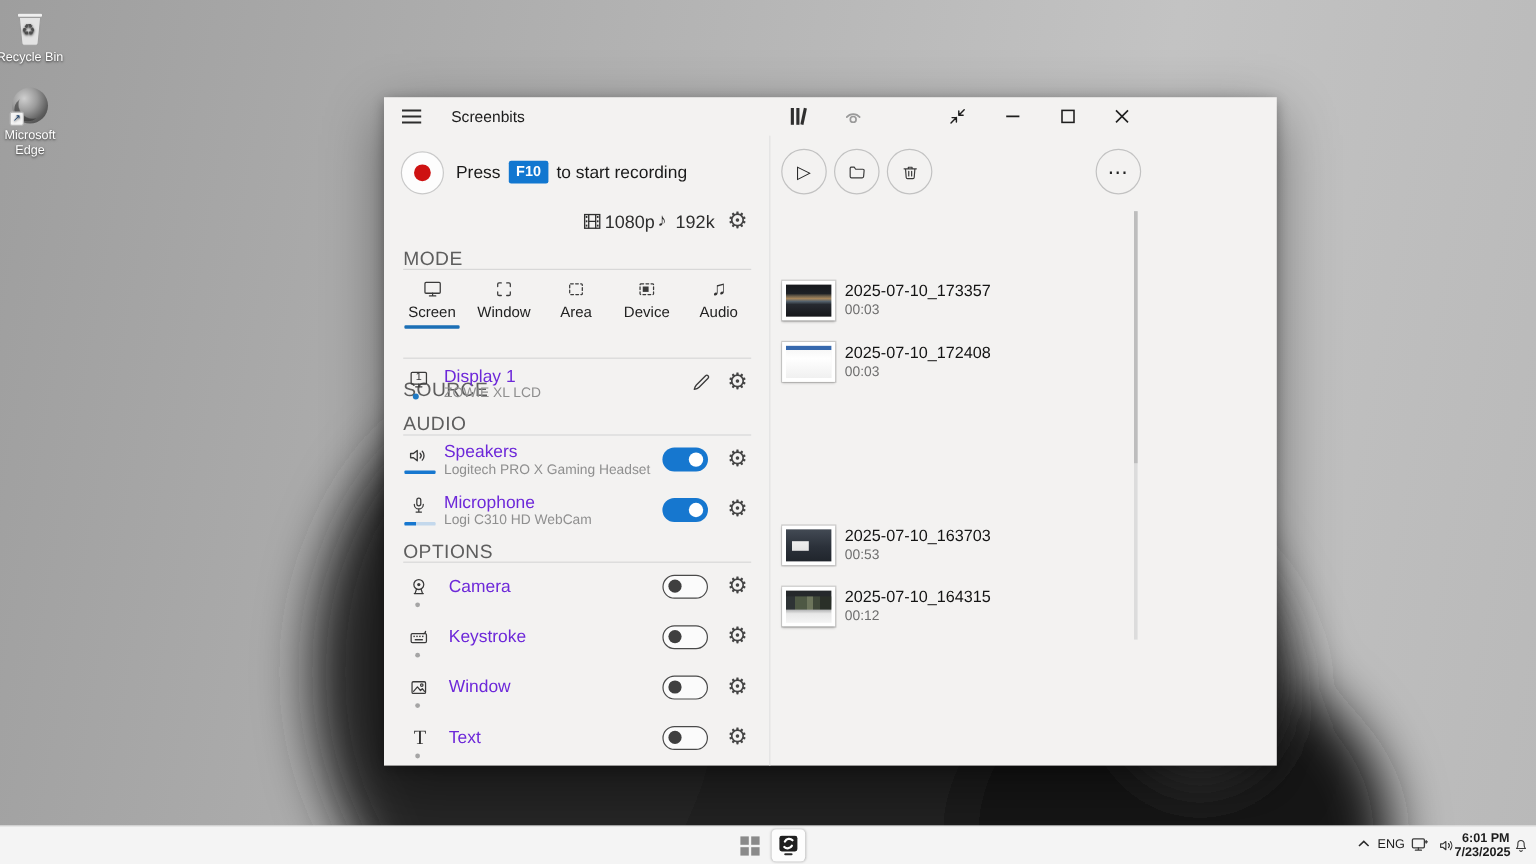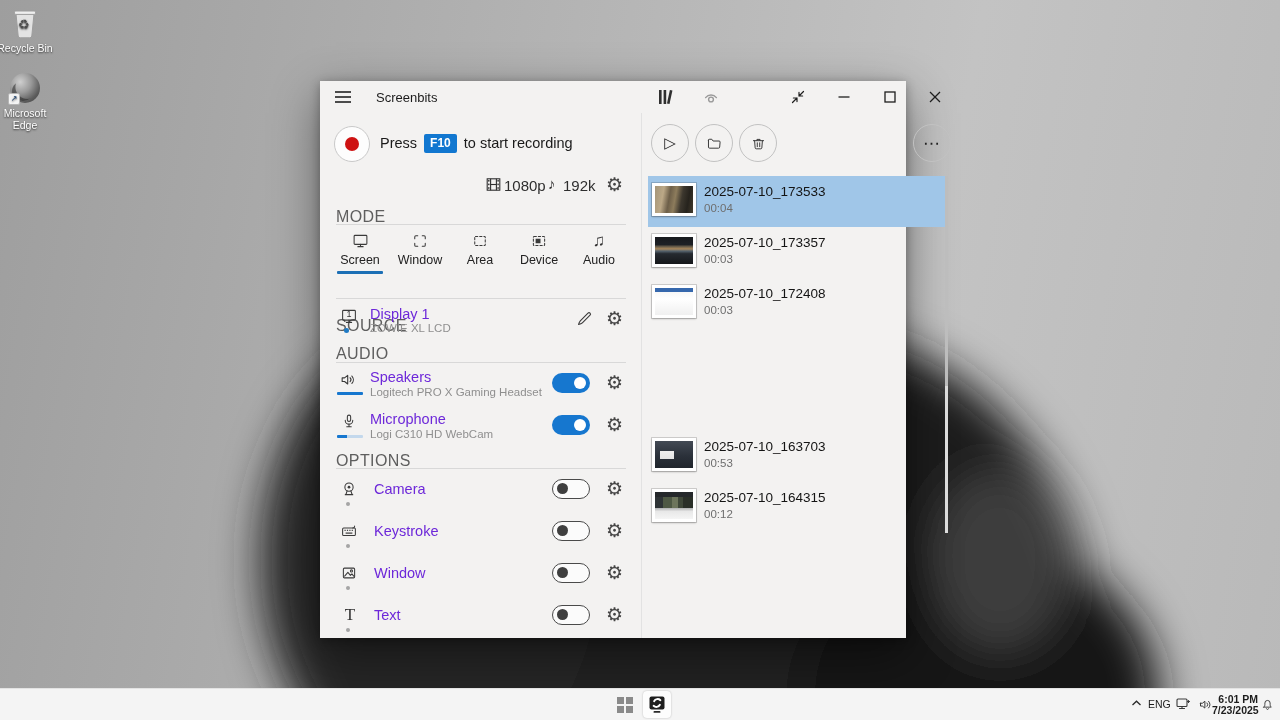--- a/index.html
+++ b/index.html
@@ -16,21 +16,21 @@
   
   .desk-ic{width:64px;text-align:center;color:#fff;font-size:10.5px;text-shadow:0 1px 2px rgba(0,0,0,.75);}
   .edge-ball{width:30px;height:30px;margin:0 auto;border-radius:50%;
     background:radial-gradient(circle at 34% 30%,#cfcfcf 0%,#9a9a9a 38%,#5c5c5c 70%,#3e3e3e 100%);position:relative;}
   .edge-ball .crescent{position:absolute;left:2px;top:8px;width:22px;height:20px;border-radius:50%;
     background:radial-gradient(circle at 70% 30%,transparent 55%,rgba(40,40,40,.55) 60%);}
   .shortcut-badge{position:absolute;left:-2px;bottom:-2px;width:10px;height:10px;background:#f4f4f4;
     border:1px solid #b5b5b5;border-radius:2px;font-size:8px;line-height:9px;color:#1a3f6b;}
 
   
-  #win{left:320px;top:81px;width:586px;height:557px;background:#f3f2f1;
+  #win{left:320px;top:81px;width:744px;height:557px;background:#f3f2f1;
        box-shadow:0 16px 45px rgba(0,0,0,.45),0 2px 10px rgba(0,0,0,.3);}
   #pane-divider{left:321px;top:32px;width:1px;height:525px;background:#e2e2e2;}
 
   .titlebar-btn{width:46px;height:32px;display:flex;align-items:center;justify-content:center;}
   #win-title{left:56px;top:9px;font-size:13px;color:#1b1b1b;}
 
   .hdr-label{font-size:16px;color:#5e5e5e;letter-spacing:.4px;}
   .hdiv{height:1px;background:#d8d8d8;}
 
   .f10{display:inline-block;background:#1177d0;color:#fff;font-size:12px;font-weight:bold;
@@ -385,25 +385,20 @@
     </div>
     <div class="abs circ-btn" style="left:419px;top:43px;">
       <svg width="17" height="17" viewBox="0 0 24 24" class="oicon">
           <path d="M6.5 8.2l.8 10a1.5 1.5 0 0 0 1.5 1.3h6.4a1.5 1.5 0 0 0 1.5-1.3l.8-10M4.8 8h14.4M9.8 8V6.2h4.4V8M10.3 11v5.5M13.7 11v5.5"></path>
         </svg>
     </div>
     <div class="abs circ-btn" style="left:593px;top:43px;">
         <span style="font-size:17px;letter-spacing:1px;">⋯</span>
       </div>
 
-    <div class="abs rec-row selected" style="left:328px;top:95px;">
-      <div class="thumb t1"></div>
-      <div class="rname">2025-07-10_173533</div>
-      <div class="rdur">00:04</div>
-    </div>
     <div class="abs rec-row" style="left:328px;top:146px;">
       <div class="thumb t2"></div>
       <div class="rname">2025-07-10_173357</div>
       <div class="rdur">00:03</div>
     </div>
     <div class="abs rec-row" style="left:328px;top:197px;">
       <div class="thumb t3"></div>
       <div class="rname">2025-07-10_172408</div>
       <div class="rdur">00:03</div>
     </div>

